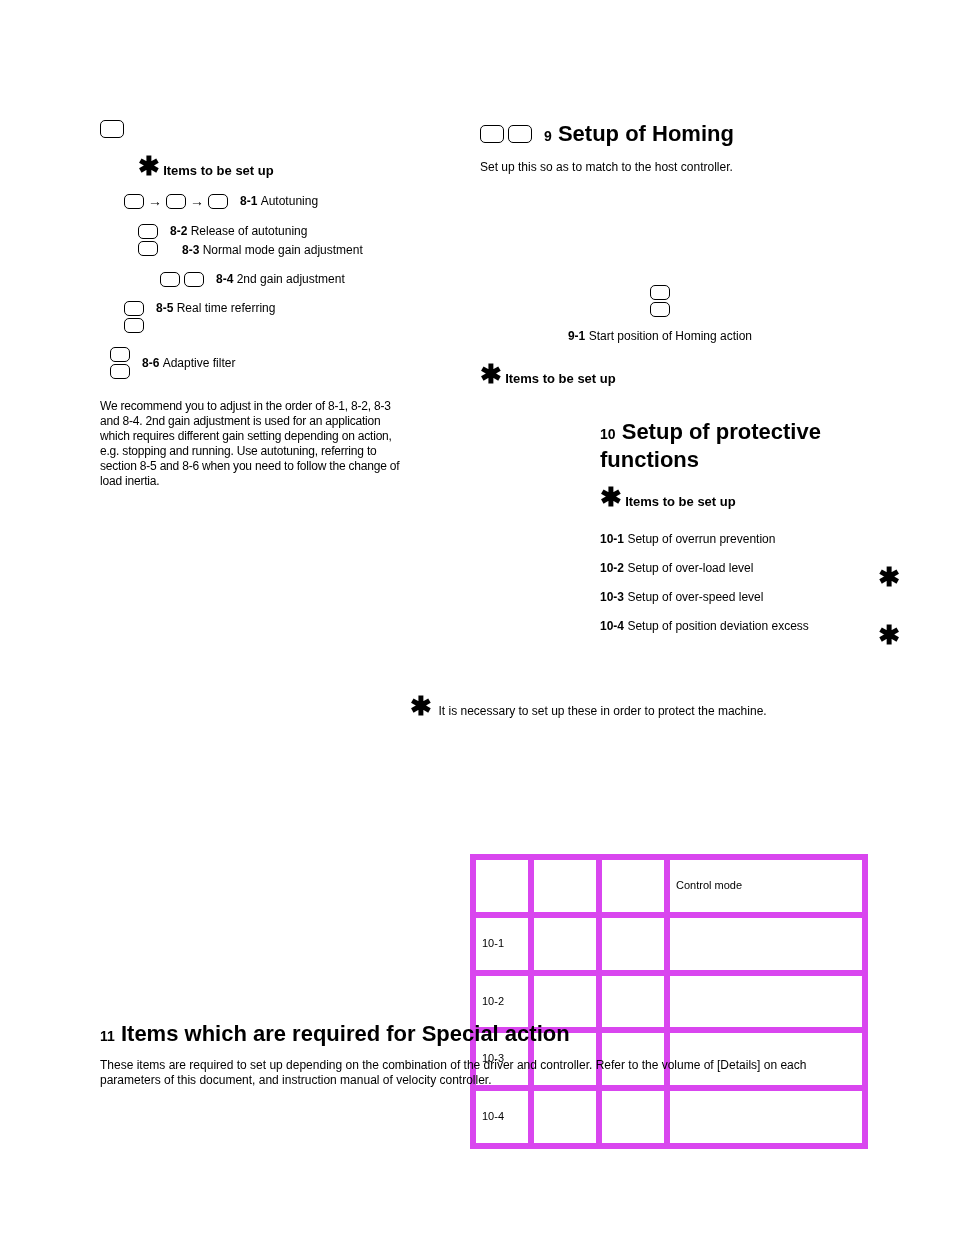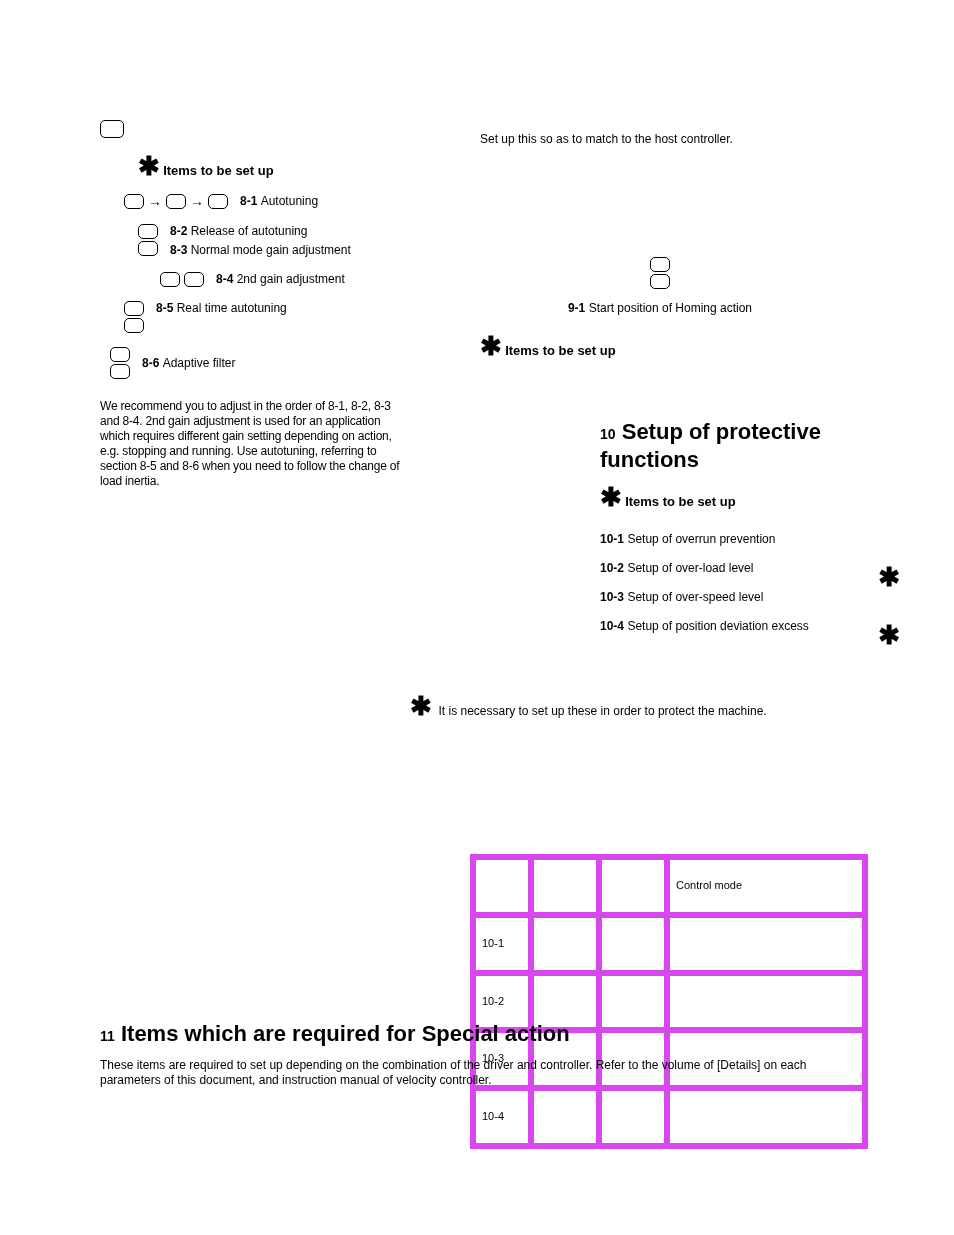--- a/index.html
+++ b/index.html
@@ -47,52 +47,59 @@
       <span><b>8-1</b>&nbsp;<span>Autotuning</span></span>
     </div>
 
     <div class="entry vcenter" style="margin-left:38px;align-items:flex-start;">
       <span class="vstack">
           <span class="icon-box"></span>
           <span class="icon-box"></span>
         </span>
       <span style="display:inline-block;">
         <div><b>8-2</b>&nbsp;<span>Release of autotuning</span></div>
-        <div style="margin-top:4px;"><b>8-3</b>&nbsp;<span>Normal mode gain adjustment</span></div>
+        <div style="margin-top:4px;margin-left:12px;"><b>8-3</b>&nbsp;<span>Normal mode gain adjustment</span></div>
       </span>
     </div>
 
     <div class="entry vcenter" style="margin-left:24px;padding-left:36px;">
       <span class="hstack">
           <span class="icon-box"></span>
           <span class="icon-box"></span>
         </span>
       <span><b>8-4</b>&nbsp;<span>2nd gain adjustment</span></span>
     </div>
 
     <div class="entry vcenter" style="margin-left:24px;align-items:flex-start;">
       <span class="vstack">
           <span class="icon-box"></span>
           <span class="icon-box"></span>
         </span>
-      <span><b>8-5</b>&nbsp;<span>Real time autotuning</span></span>
+      <span><b>8-5</b>&nbsp;<span>Real time referring</span></span>
     </div>
 
     <div class="entry vcenter" style="margin-left:10px;align-items:center;">
       <span class="vstack">
           <span class="icon-box"></span>
           <span class="icon-box"></span>
         </span>
       <span><b>8-6</b>&nbsp;<span>Adaptive filter</span></span>
     </div>
 
     <div class="para tight" style="margin-top:20px;">We recommend you to adjust in the order of 8-1, 8-2, 8-3 and 8-4. 2nd gain adjustment is used for an application which requires different gain setting depending on action, e.g. stopping and running. Use autotuning, referring to section 8-5 and 8-6 when you need to follow the change of load inertia.</div>
   </div>
 
   <div class="section" style="left:480px;top:120px;width:360px;">
+    <div class="vcenter">
+      <span class="hstack">
+          <span class="icon-box big"></span>
+          <span class="icon-box big"></span>
+        </span>
+      <span class="heading"><span class="sec-num">9</span>&nbsp;<span>Setup of Homing</span></span>
+    </div>
     <div class="para" style="margin-top:12px;">Set up this so as to match to the host controller.</div>
     <div style="height:110px"></div>
     <div class="entry vcenter" style="align-items:center;flex-direction:column;">
       <span class="vstack">
           <span class="icon-box"></span>
           <span class="icon-box"></span>
         </span>
       <span><b>9-1</b>&nbsp;<span>Start position of Homing action</span></span>
     </div>
     <div class="subentry" style="margin-left:0;">

